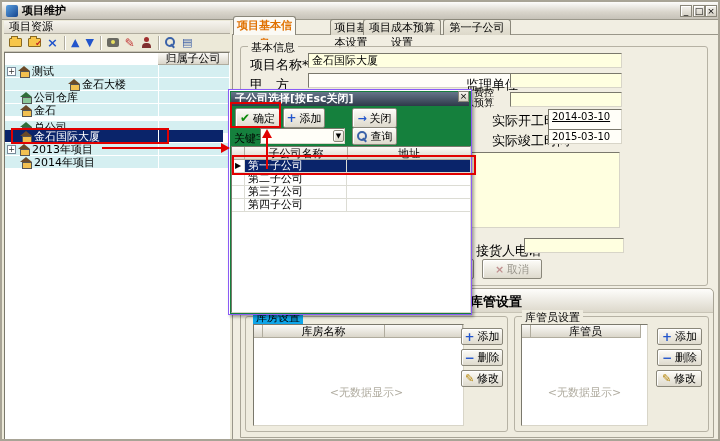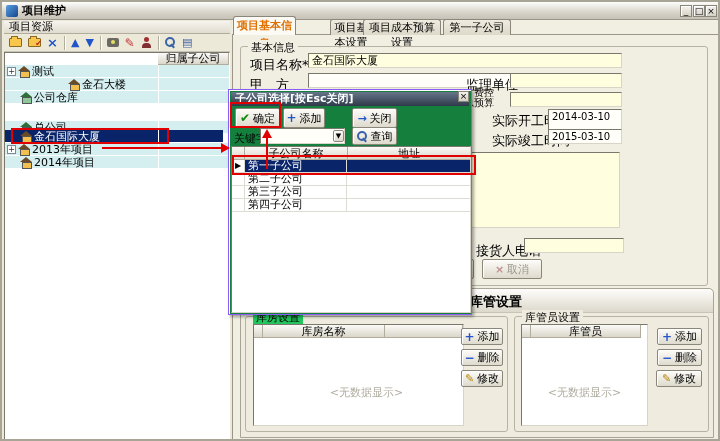--- a/index.html
+++ b/index.html
@@ -163,20 +163,24 @@
       <span class="lbl">测试</span>
     </div>
     <div class="treerow" style="top:25px;padding-left:48px;">
       <span class="house" style="margin-left:15px;"></span>
       <span class="lbl">金石大楼</span>
     </div>
     <div class="treerow" style="top:38px;">
       <span class="house green" style="margin-left:15px;"></span>
       <span class="lbl">公司仓库</span>
     </div>
+    <div class="treerow" style="top:51px;">
+      <span class="house" style="margin-left:15px;"></span>
+      <span class="lbl">金石</span>
+    </div>
     <div class="treerow" style="top:68px;">
       <span class="house green" style="margin-left:15px;"></span>
       <span class="lbl">总公司</span>
     </div>
     <div class="treerow sel-navy" style="top:77px;width:218px;">
       <span class="house" style="margin-left:15px;"></span>
       <span class="lbl">金石国际大厦</span>
     </div>
     <div class="treerow" style="top:90px;">
       <span class="expandbox">+</span>
@@ -210,21 +214,21 @@
   <div class="formlabel" style="left:464px;top:74px;">监理单位</div>
   <div class="abs field" style="left:508px;top:71px;width:112px;height:15px;"></div>
 
   <div class="formlabel" style="left:446px;top:86px;width:46px;text-align:right;font-size:10px;line-height:10px;">
     <span>费控</span><br>
     <span>总预算</span>
   </div>
   <div class="abs field" style="left:508px;top:90px;width:112px;height:15px;"></div>
 
   <div class="formlabel" style="left:490px;top:110px;">实际开工时间</div>
-  <div class="abs field white" style="left:546px;top:107px;width:74px;height:24px;font-size:10px;">2014-03-10</div>
+  <div class="abs field white" style="left:546px;top:107px;width:74px;height:24px;font-size:10px;text-decoration:underline;">2014-03-10</div>
 
   <div class="formlabel" style="left:490px;top:130px;">实际竣工时间</div>
   <div class="abs field white" style="left:546px;top:127px;width:74px;height:15px;font-size:10px;">2015-03-10</div>
 
   <div class="abs field" style="left:306px;top:150px;width:312px;height:76px;"></div>
 
   <div class="formlabel" style="left:474px;top:240px;">接货人电话</div>
   <div class="abs field" style="left:522px;top:236px;width:100px;height:15px;"></div>
 
   <div class="abs btn3d" style="left:418px;top:257px;width:54px;height:20px;"></div>
@@ -232,21 +236,21 @@
     <span class="i-char disabled" style="color:#c08f8f;">×</span>
     <span class="disabled">取消</span>
   </div>
 
   <div class="abs whbar">
     <div class="whbar-head"></div>
   </div>
   <div class="abs" style="left:468px;top:291px;font-size:13px;font-weight:bold;z-index:1;">库管设置</div>
 
   <div class="abs groupbox" style="left:243px;top:314px;width:263px;height:116px;"></div>
-  <div class="abs grouplabel" style="left:251px;top:308px;background:#22c55e;">库房设置</div>
+  <div class="abs grouplabel" style="left:251px;top:308px;background:#0ea5e9;">库房设置</div>
   <div class="abs whtable" style="left:251px;top:322px;width:211px;height:102px;padding-left:8px;">
     <div class="gridhead" style="position:absolute;left:0;top:0;width:9px;height:13px;"></div>
     <div class="gridhead" style="position:absolute;left:9px;top:0;width:122px;height:13px;line-height:13px;">库房名称</div>
     <div class="gridhead" style="position:absolute;left:131px;top:0;width:78px;height:13px;"></div>
     <div class="empty-text" style="top:60px;">&lt;无数据显示&gt;</div>
   </div>
   <div class="abs btn3d" style="left:459px;top:326px;width:42px;height:17px;">
     <span class="plus">+</span>
       <span>添加</span>
   </div>

